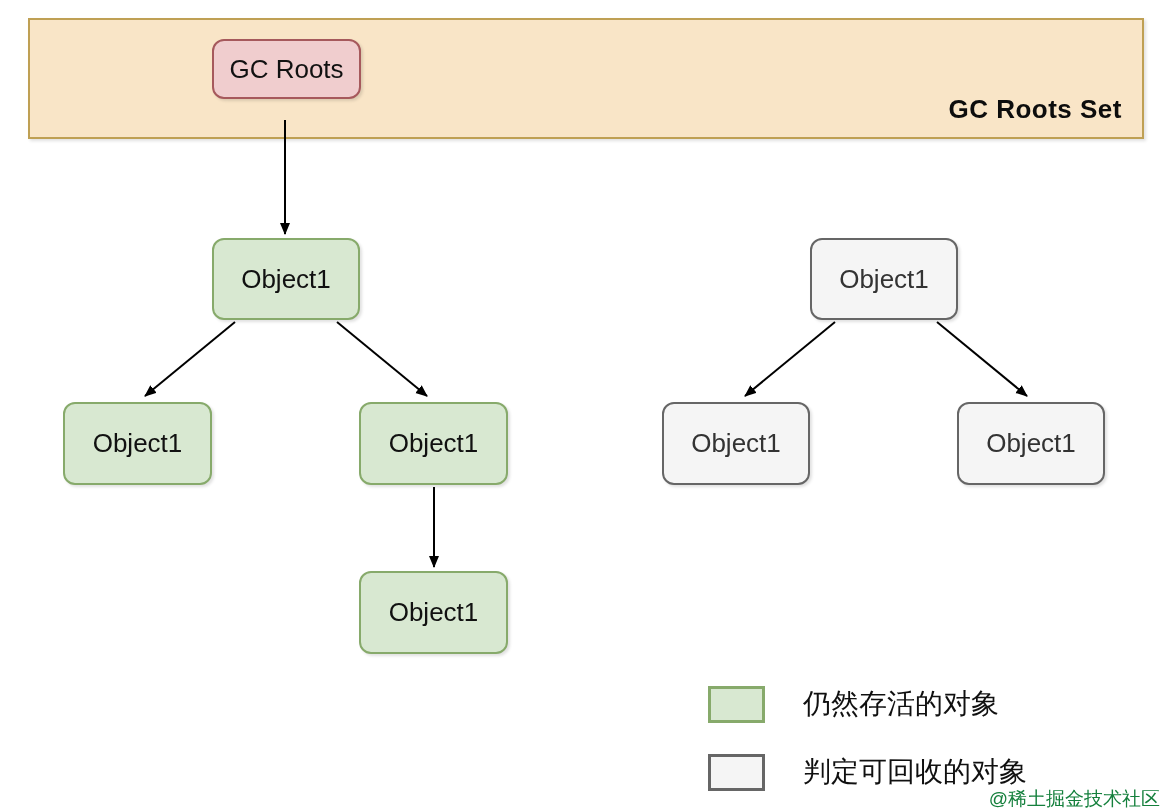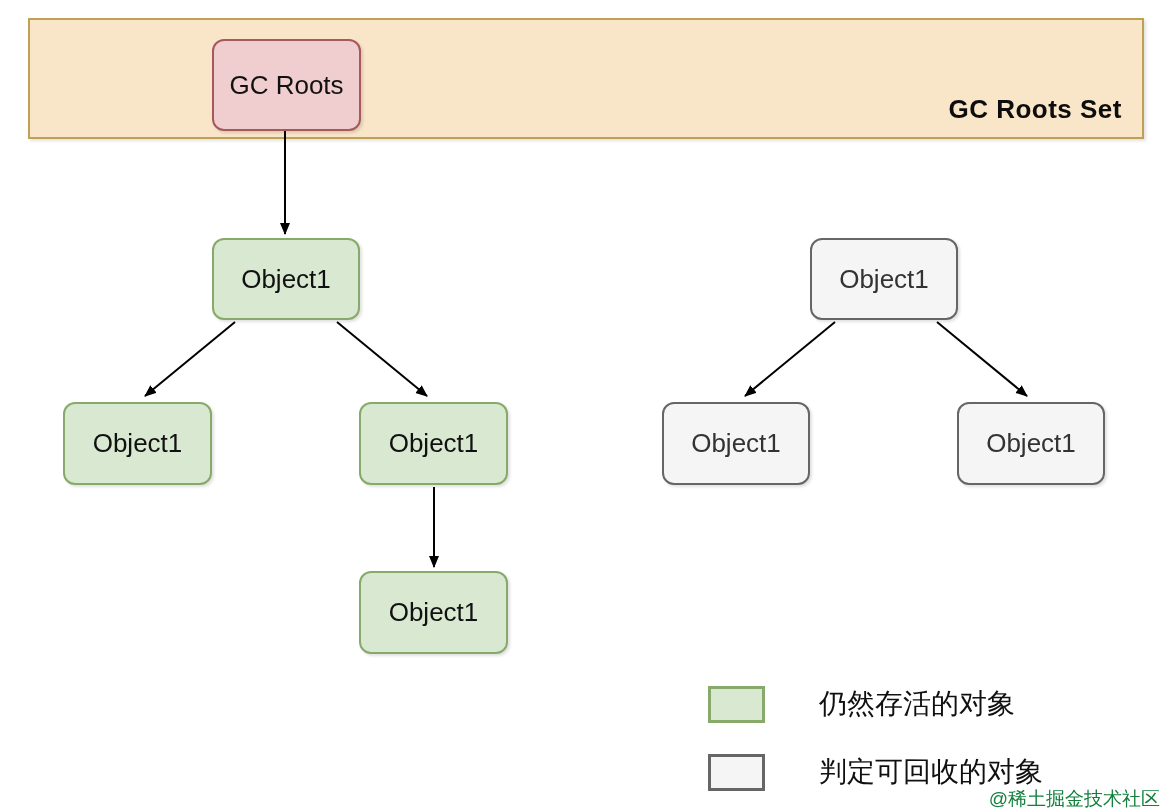--- a/index.html
+++ b/index.html
@@ -56,21 +56,21 @@
     border:2px solid var(--dead-border);
     color:#333333;
   }
   svg.edges{
     position:absolute;left:0;top:0;width:1166px;height:812px;
     pointer-events:none;
   }
   svg.edges line{stroke:#000;stroke-width:2;}
   .legend-row{
     position:absolute;
-    display:flex;align-items:center;gap:54px;
+    display:flex;align-items:center;gap:38px;
     left:708px;
   }
   .legend-swatch{
     width:57px;height:37px;
     box-sizing:border-box;
   }
   .legend-swatch.alive{
     background:var(--alive-fill);
     border:3px solid var(--alive-border);
   }
@@ -104,21 +104,21 @@
       </marker>
     </defs>
     <line x1="285" y1="120" x2="285" y2="234" marker-end="url(#arrow)"></line>
     <line x1="235" y1="322" x2="145" y2="396" marker-end="url(#arrow)"></line>
     <line x1="337" y1="322" x2="427" y2="396" marker-end="url(#arrow)"></line>
     <line x1="434" y1="487" x2="434" y2="567" marker-end="url(#arrow)"></line>
     <line x1="835" y1="322" x2="745" y2="396" marker-end="url(#arrow)"></line>
     <line x1="937" y1="322" x2="1027" y2="396" marker-end="url(#arrow)"></line>
   </svg>
 
-  <div class="node root" style="left:212px;top:39px;width:149px;height:92px;">
+  <div class="node root" style="left:212px;top:39px;width:149px;height:60px;">
     <span>GC Roots</span>
   </div>
 
   <div class="node alive" style="left:212px;top:238px;width:148px;height:82px;">
     <span>Object1</span>
   </div>
   <div class="node alive" style="left:63px;top:402px;width:149px;height:83px;">
     <span>Object1</span>
   </div>
   <div class="node alive" style="left:359px;top:402px;width:149px;height:83px;">

